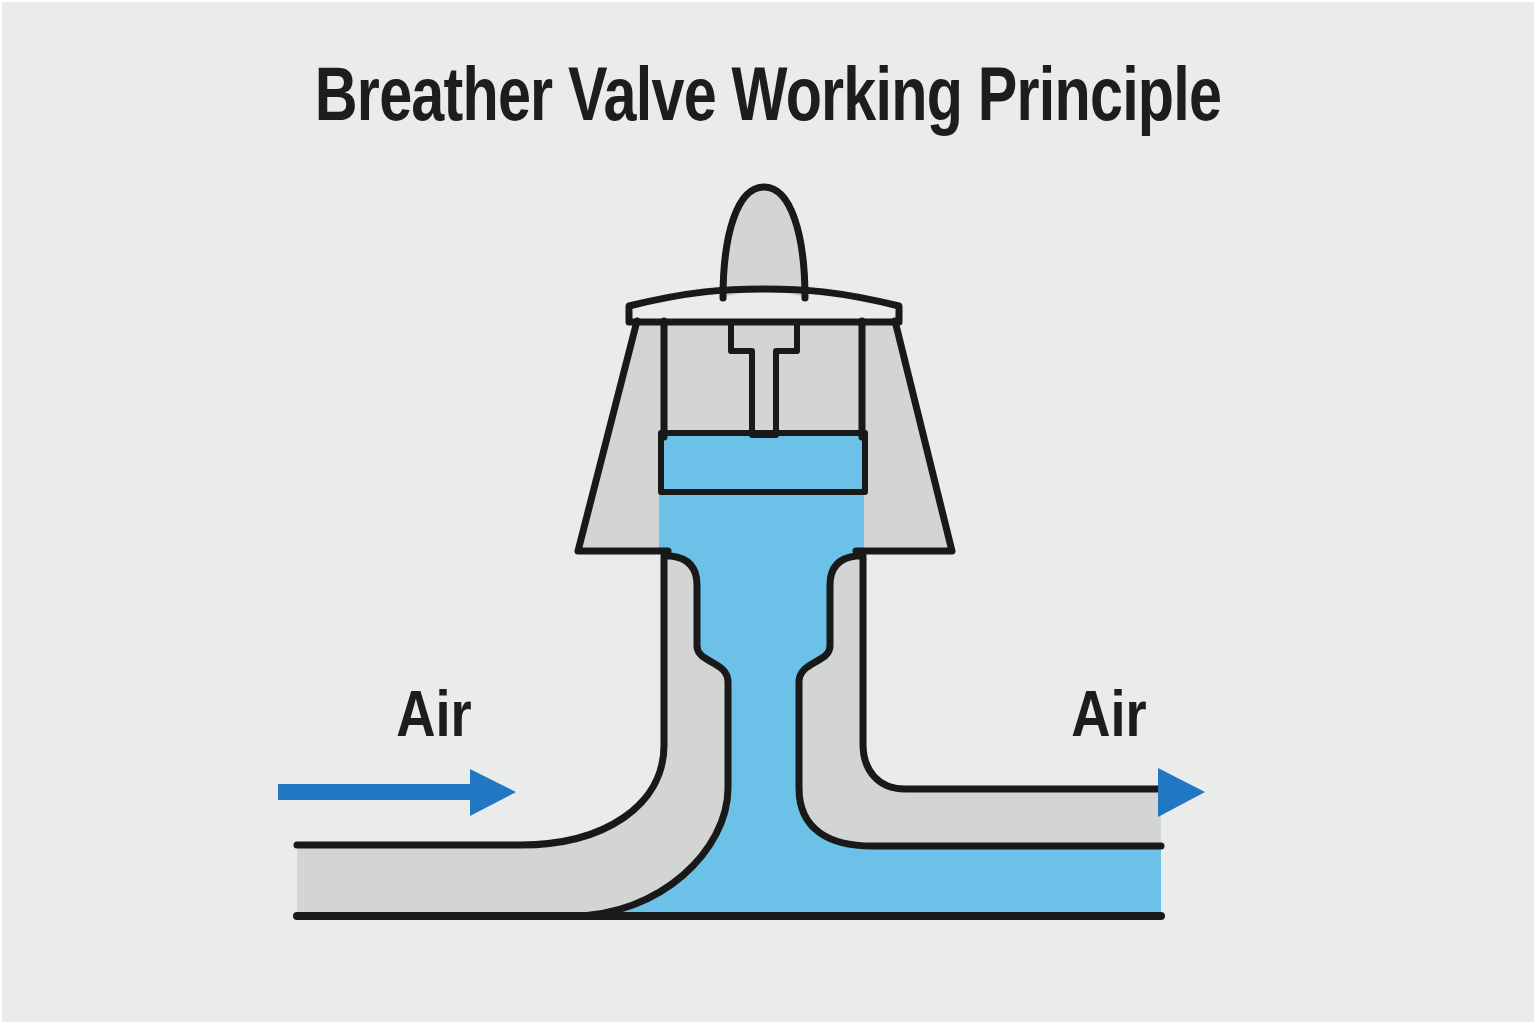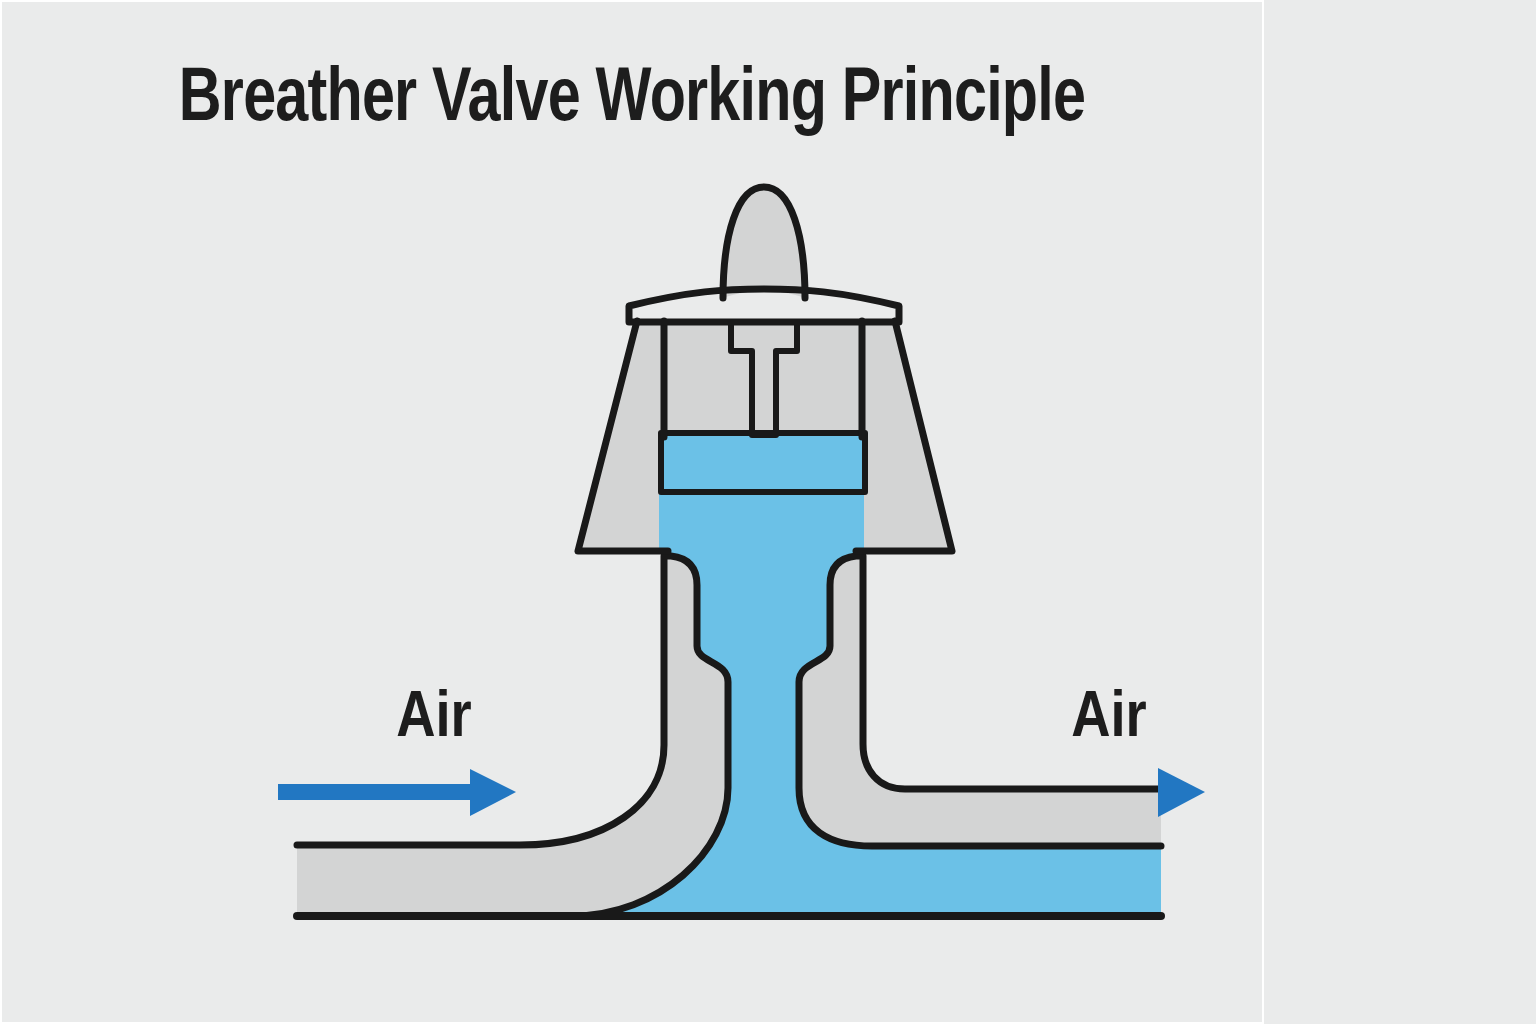--- a/index.html
+++ b/index.html
@@ -10,21 +10,21 @@
     --outline:#191919;
     --text:#1d1d1d;
   }
   html,body{margin:0;padding:0;}
   body{
     width:1536px;height:1024px;overflow:hidden;
     font-family:"Liberation Sans", sans-serif;
     background:var(--background);
   }
   .stage{
-    position:relative;width:1264px;height:1024px;
+    position:relative;width:1536px;height:1024px;
     background:var(--background);
     box-shadow:inset 0 0 0 2px #ffffff;
   }
   .title{
     position:absolute;left:0;right:0;top:50px;margin:0;
     text-align:center;
     font-size:76px;font-weight:700;letter-spacing:-1px;
     color:var(--text);
     transform:scaleX(0.78);
     white-space:nowrap;

